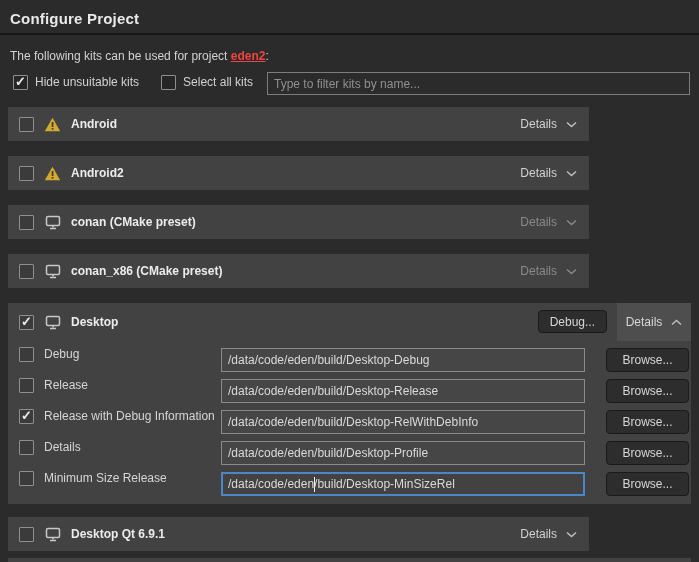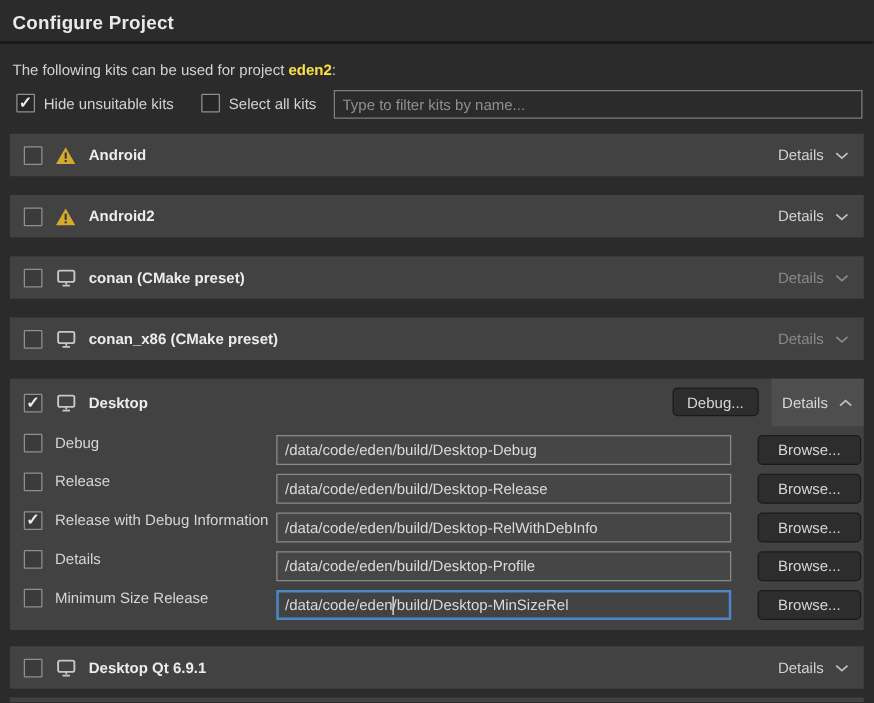--- a/index.html
+++ b/index.html
@@ -8,44 +8,44 @@
     position:relative; width:699px; height:562px; overflow:hidden;
     background:#2b2b2b; font-family:"Liberation Sans", sans-serif;
     color:#d4d4d4; font-size:12px;
   }
   .title {
     position:absolute; left:10px; top:10px;
     font-size:15px; font-weight:bold; color:#e9e9e9; letter-spacing:0.2px;
   }
   .title-sep { position:absolute; left:0; top:33px; width:699px; height:2px; background:#171717; }
   .intro { position:absolute; left:10px; top:49px; color:#d2d2d2; }
-  .intro b { color:#fde047; }
+  .intro b { color:#ef4444;text-decoration:underline; }
 
   
-  .cb-label { display:inline-flex; align-items:center; gap:7px; color:#d2d2d2; cursor:default; }
+  .cb-label { display:inline-flex; align-items:flex-start; gap:7px; color:#d2d2d2; cursor:default; }
   .cb {
     display:inline-block; width:15px; height:15px; flex:0 0 15px;
     border:1px solid #8f8f8f; background:rgba(0,0,0,0.10); border-radius:1px;
     position:relative;
   }
   .cb.checked::after {
     content:"\2713"; position:absolute; left:1px; top:-2px;
     color:#ececec; font-size:13px; font-weight:bold;
   }
   .filter-bar { position:absolute; left:13px; top:75px; display:flex; gap:22px; align-items:center; }
   .filter-input {
     position:absolute; left:267px; top:72px; width:423px; height:23px;
     background:#2b2b2b; border:1px solid #7d7d7d; color:#f0abfc;
     font-family:"Liberation Sans", sans-serif; font-size:12px; padding:0 6px; outline:none;
   }
   .filter-input::placeholder { color:#909090; }
 
   
   .kit-row {
-    position:absolute; left:8px; width:683px; height:34px;
+    position:absolute; left:8px; width:581px; height:34px;
     background:#424242; display:flex; align-items:center; padding-left:11px;
   }
   .kit-icon { margin-left:10px; display:inline-flex; width:17px; justify-content:center; }
   .kit-name { margin-left:10px; font-weight:bold; color:#ececec; }
   .details {
     margin-left:auto; margin-right:12px; display:inline-flex; align-items:center; gap:9px;
     color:#d2d2d2; cursor:default;
   }
   .details.dim { color:#8a8a8a; }
   .details.dim svg polyline { stroke:#8a8a8a; }

